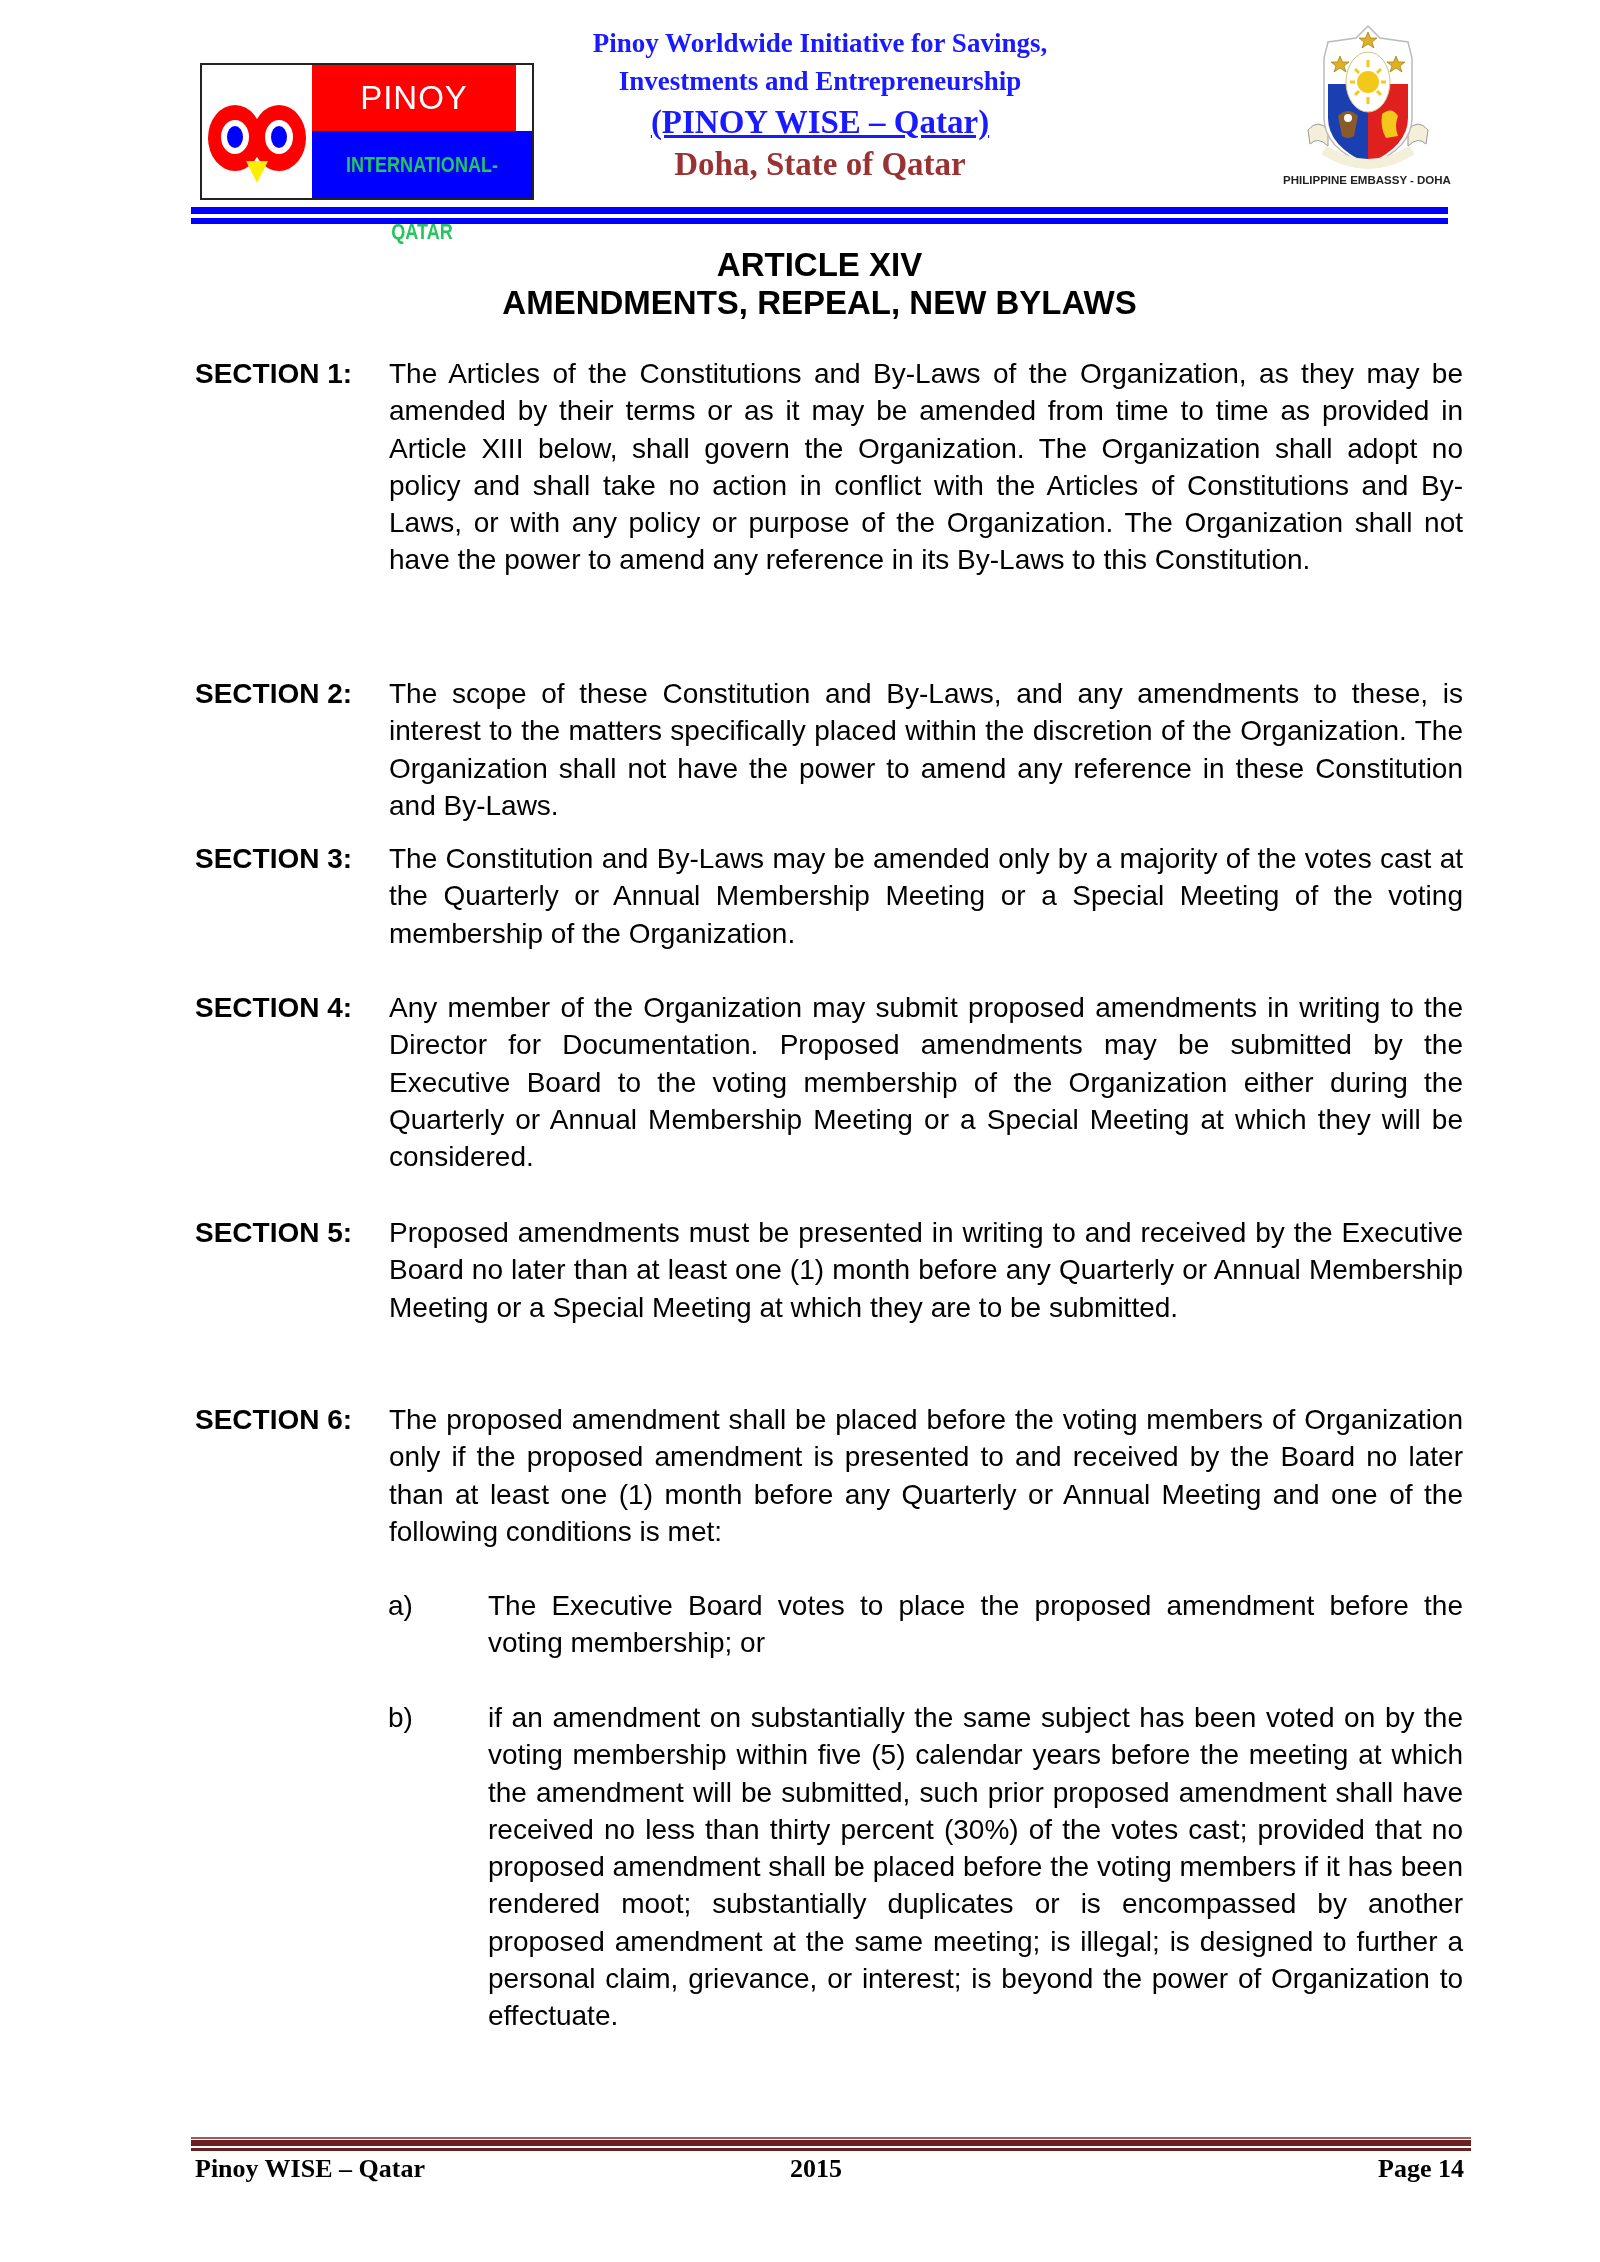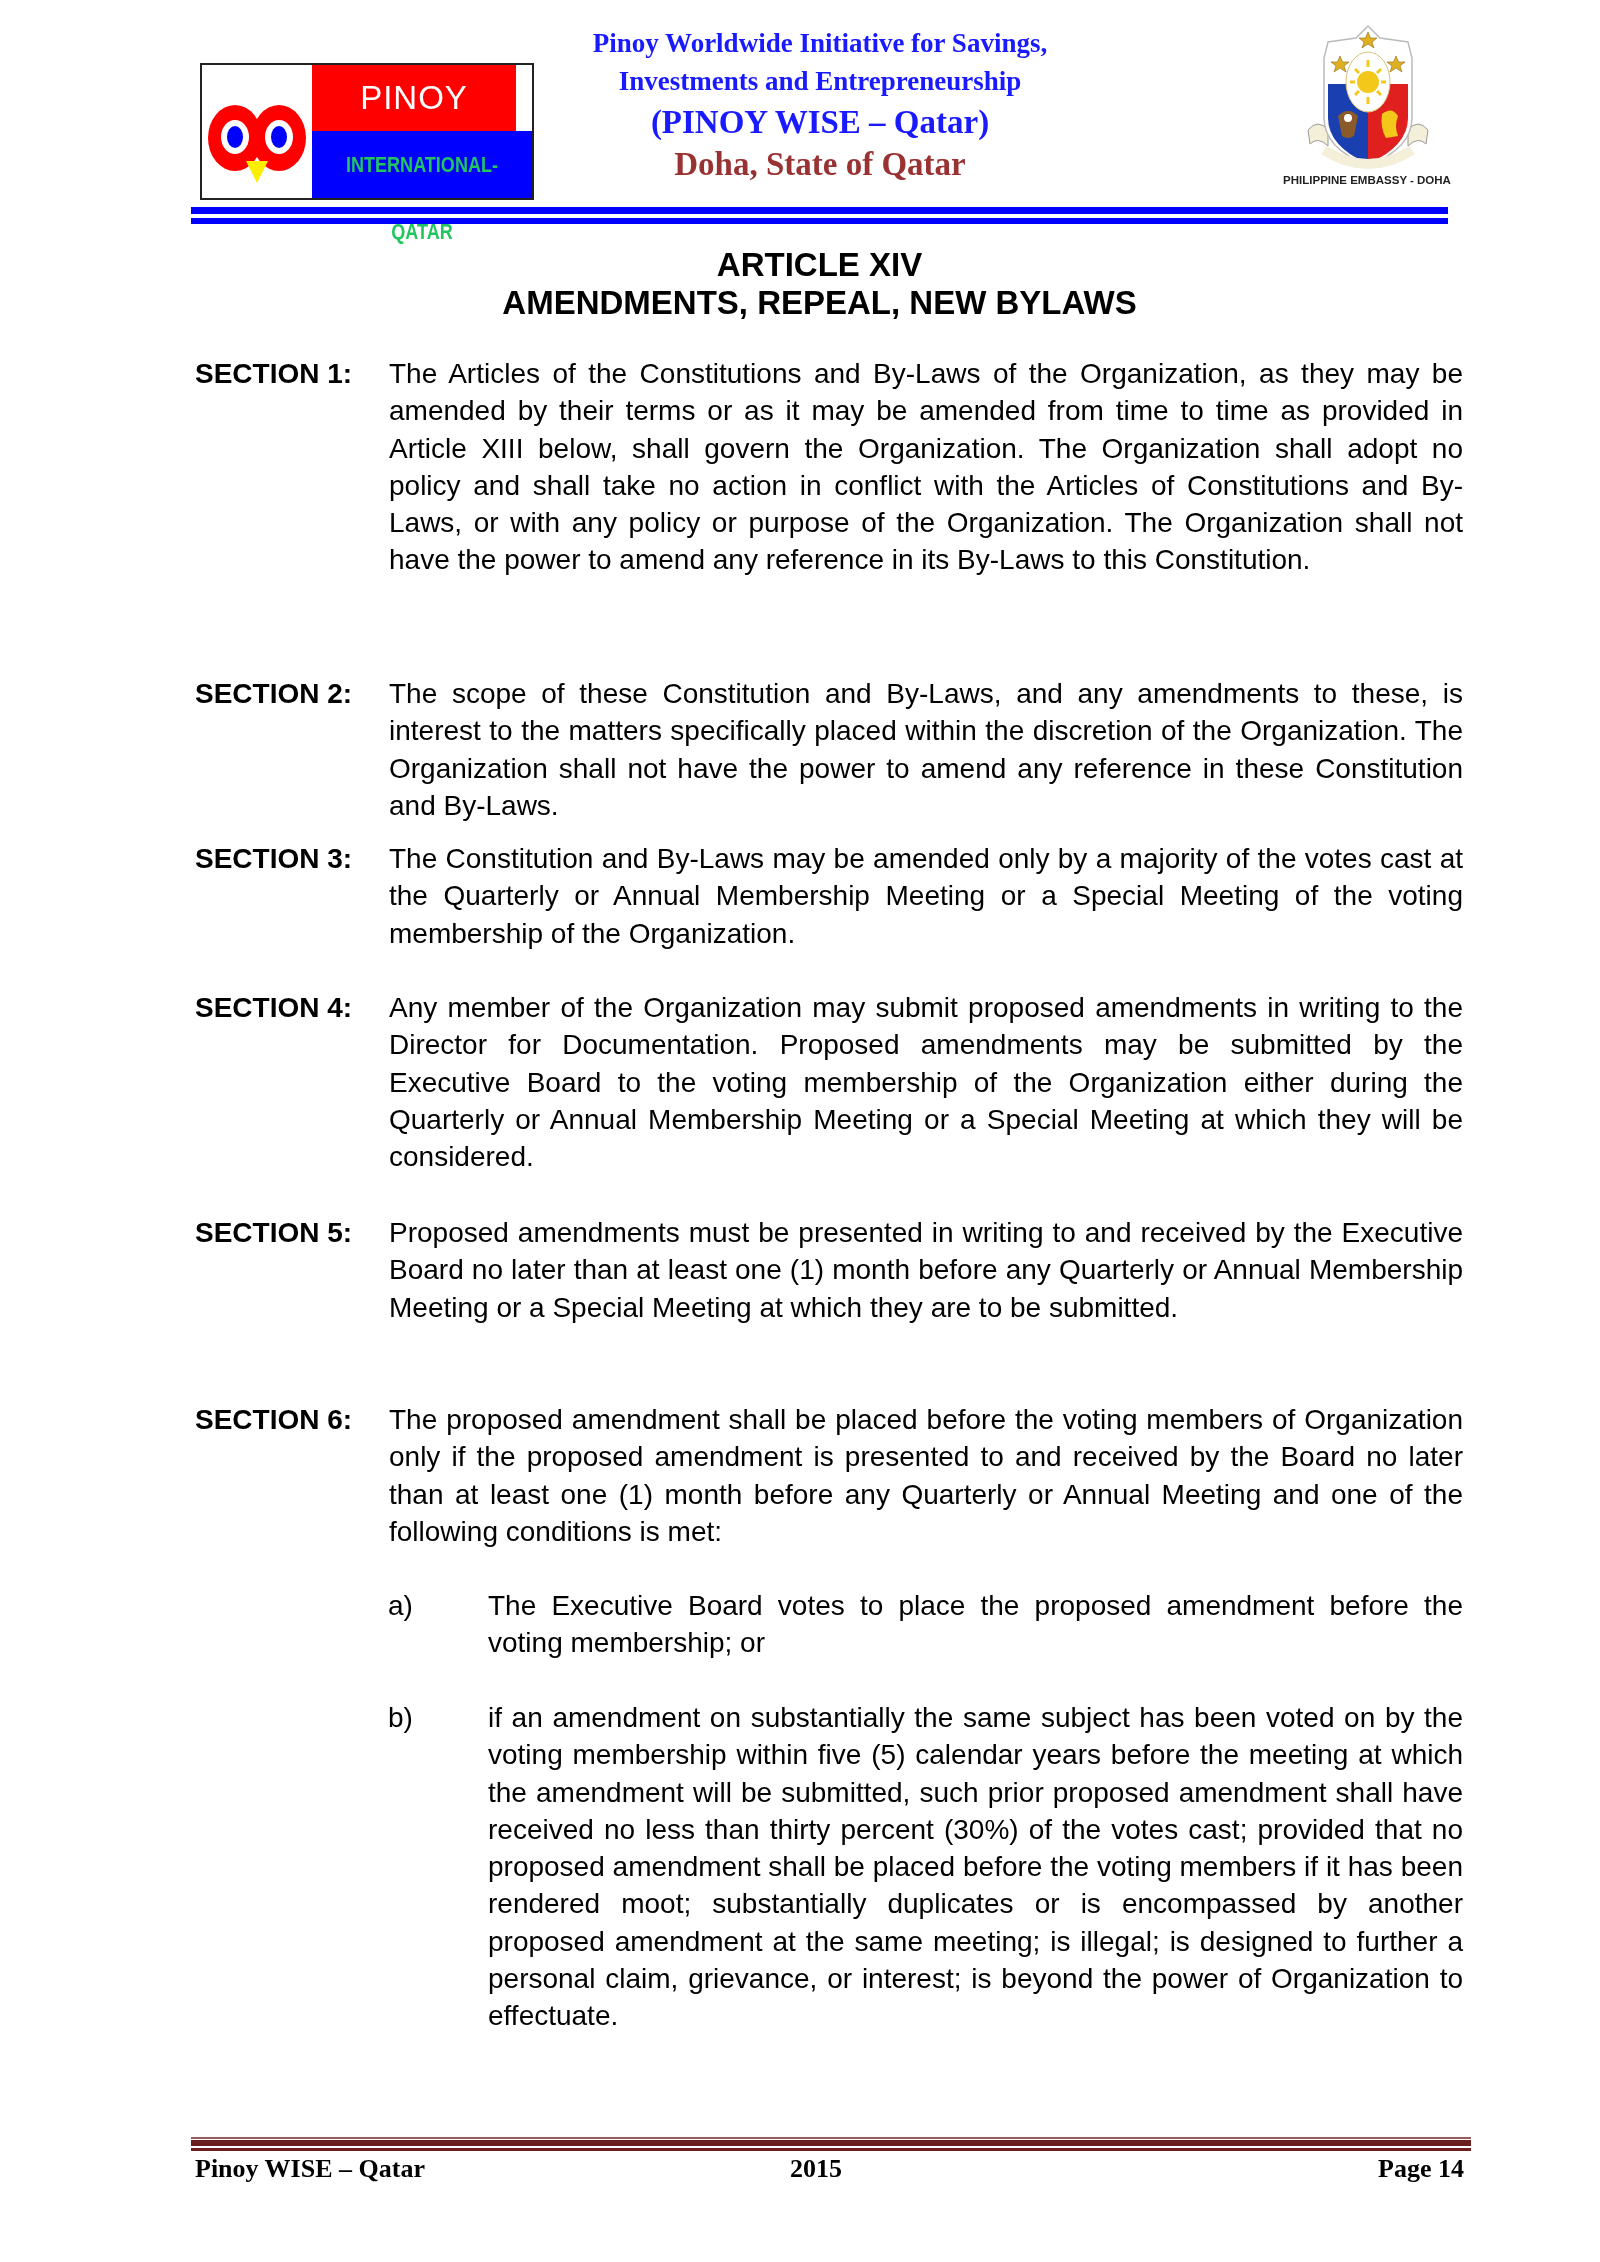--- a/index.html
+++ b/index.html
@@ -10,21 +10,21 @@
     .logo-owl { position:absolute; left:0; top:0; width:110px; height:133px; background:#fff; }
     .logo-red { position:absolute; left:110px; top:0; width:204px; height:66px; background:#ff0000; color:#fff; font-size:33px; text-align:center; line-height:66px; letter-spacing:1px; }
     .logo-blue { position:absolute; left:110px; top:66px; width:220px; height:67px; background:#0000ff; color:#22c55e; font-size:22px; font-weight:bold; text-align:center; line-height:67px; transform-origin:center; }
     .logo-blue span { display:inline-block; transform:scaleX(0.82); }
     .owl-svg { position:absolute; left:0; top:0; }
 
     
     .hdr-text { position:absolute; left:520px; width:600px; text-align:center; font-family:"Liberation Serif", serif; font-weight:bold; }
     .hdr-l1 { top:28px; font-size:27px; color:#1a1aff; }
     .hdr-l2 { top:66px; font-size:27px; color:#1a1aff; }
-    .hdr-l3 { top:104px; font-size:33px; color:#1a1aff; font-weight:bold; }
+    .hdr-l3 { top:104px; font-size:33px; color:#1a1aff; font-weight:bold;text-decoration:underline; }
     .hdr-l4 { top:146px; font-size:33px; color:#993333; }
 
     
     .crest { position:absolute; left:1288px; top:18px; width:160px; height:175px; }
     .crest-label { position:absolute; left:1282px; top:174px; width:170px; text-align:center; font-size:11.5px; font-weight:bold; color:#222; }
 
     
     .hrule { position:absolute; left:191px; width:1257px; background:#0000ff; }
     .hrule1 { top:207px; height:7px; }
     .hrule2 { top:218px; height:6px; }

